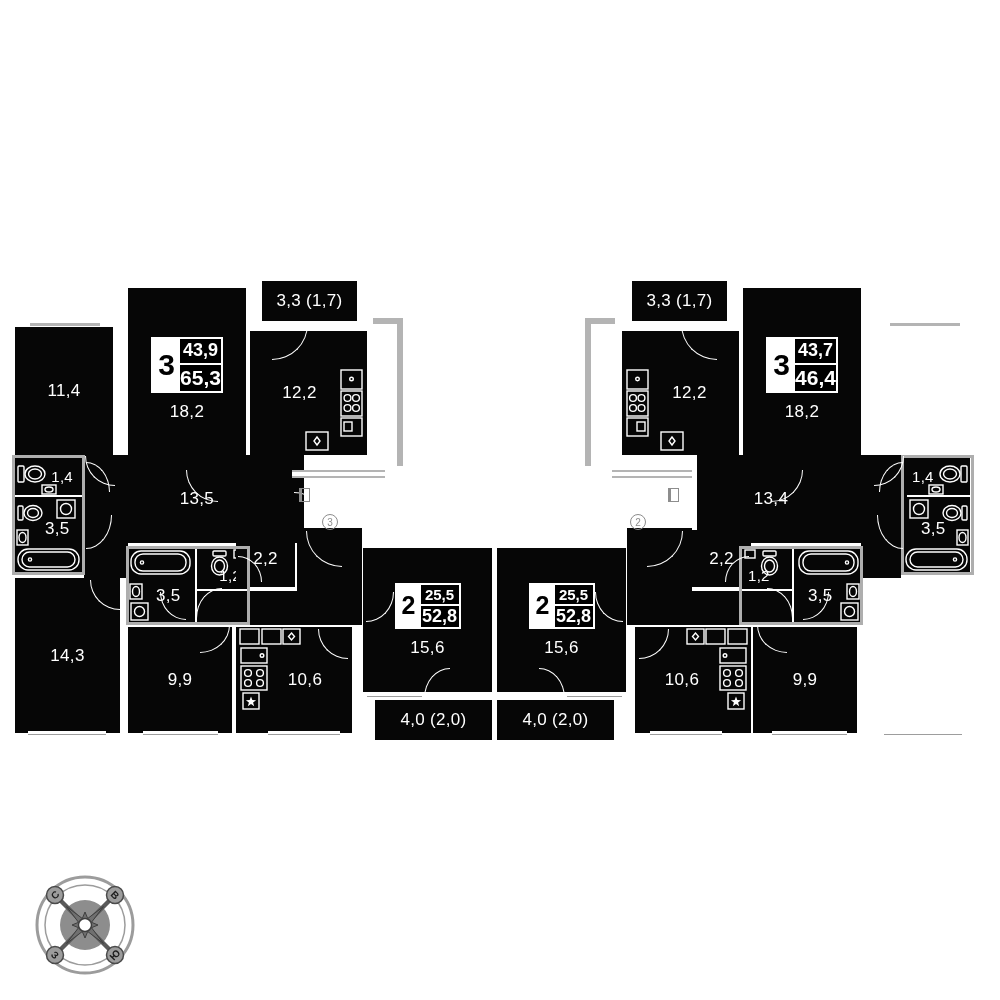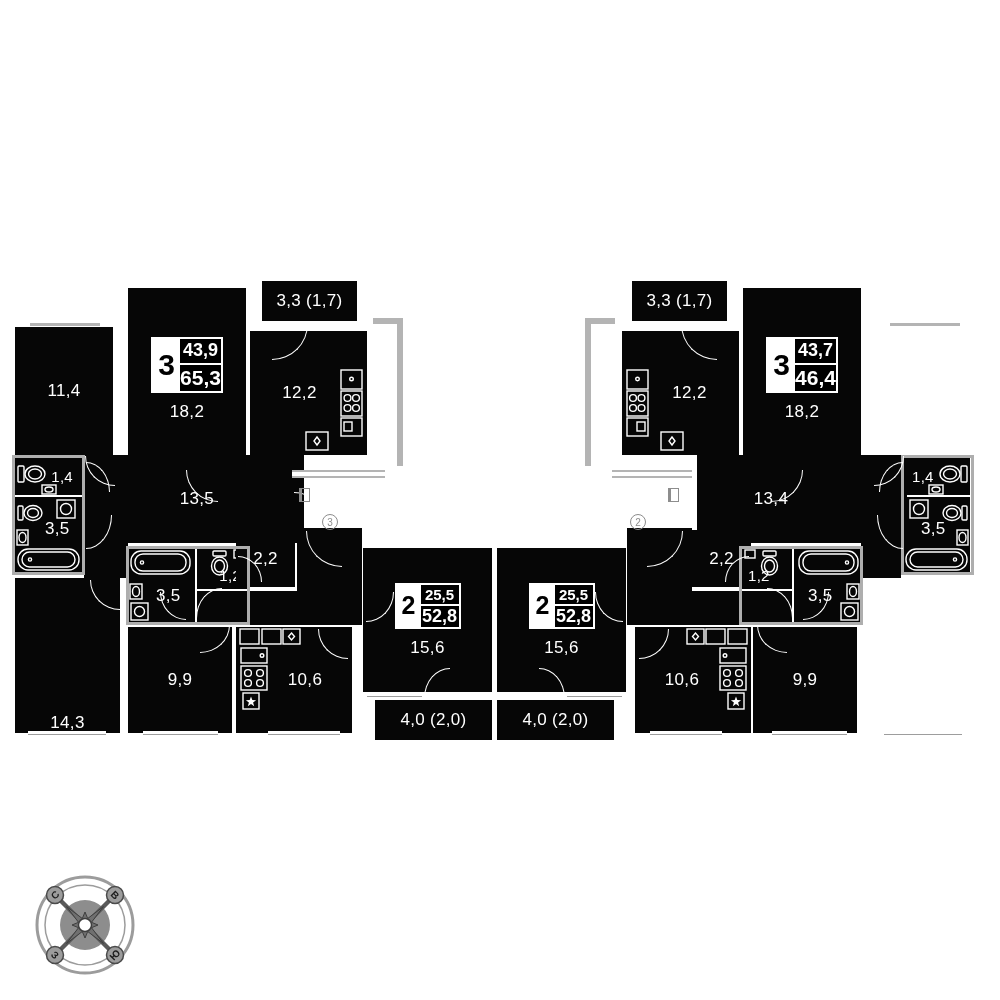--- a/index.html
+++ b/index.html
@@ -114,21 +114,21 @@
         <rect x="7" y="55" width="53" height="15" rx="7.5"></rect>
       <circle cx="15" cy="62.5" r="1.6"></circle>
     </svg>
   </div>
 
   <div class="room" style="left:82px;top:455px;width:210px;height:88px;justify-content:flex-end;padding-right:90px;margin-left:12px;">
     <span class="lbl">13,5</span>
   </div>
   <div class="room" style="left:84px;top:455px;width:44px;height:123px;"></div>
 
-  <div class="room" style="left:15px;top:578px;width:105px;height:155px;align-items:flex-end;">
+  <div class="room" style="left:15px;top:578px;width:105px;height:155px;">
     <span class="lbl">14,3</span>
   </div>
 
   <div class="room" style="left:128px;top:548px;width:67px;height:75px;">
     <span class="lbl abs" style="left:28px;top:38px;">3,5</span>
     <svg class="fix" style="left:0;top:0;" width="67" height="75" viewBox="0 0 67 75">
       <rect x="3" y="3" width="59" height="23" rx="10"></rect>
         <rect x="7" y="6" width="51" height="17" rx="8"></rect>
       <circle cx="14" cy="14.5" r="1.6"></circle>
       <rect x="2" y="36" width="12" height="15"></rect>

